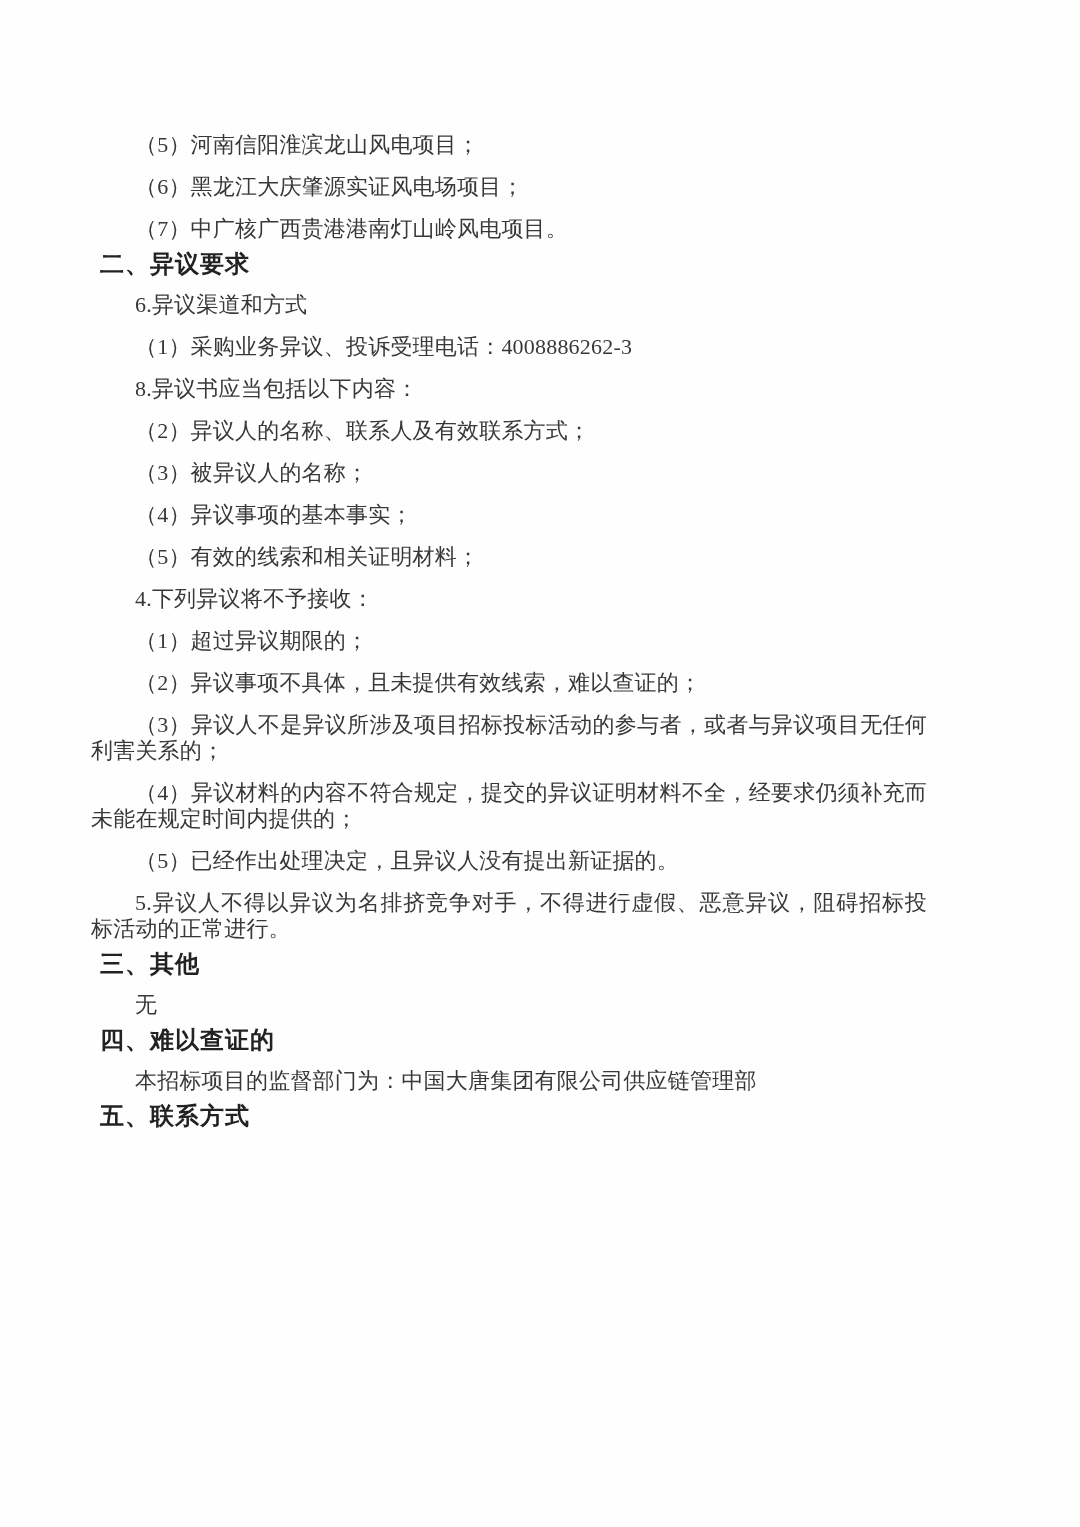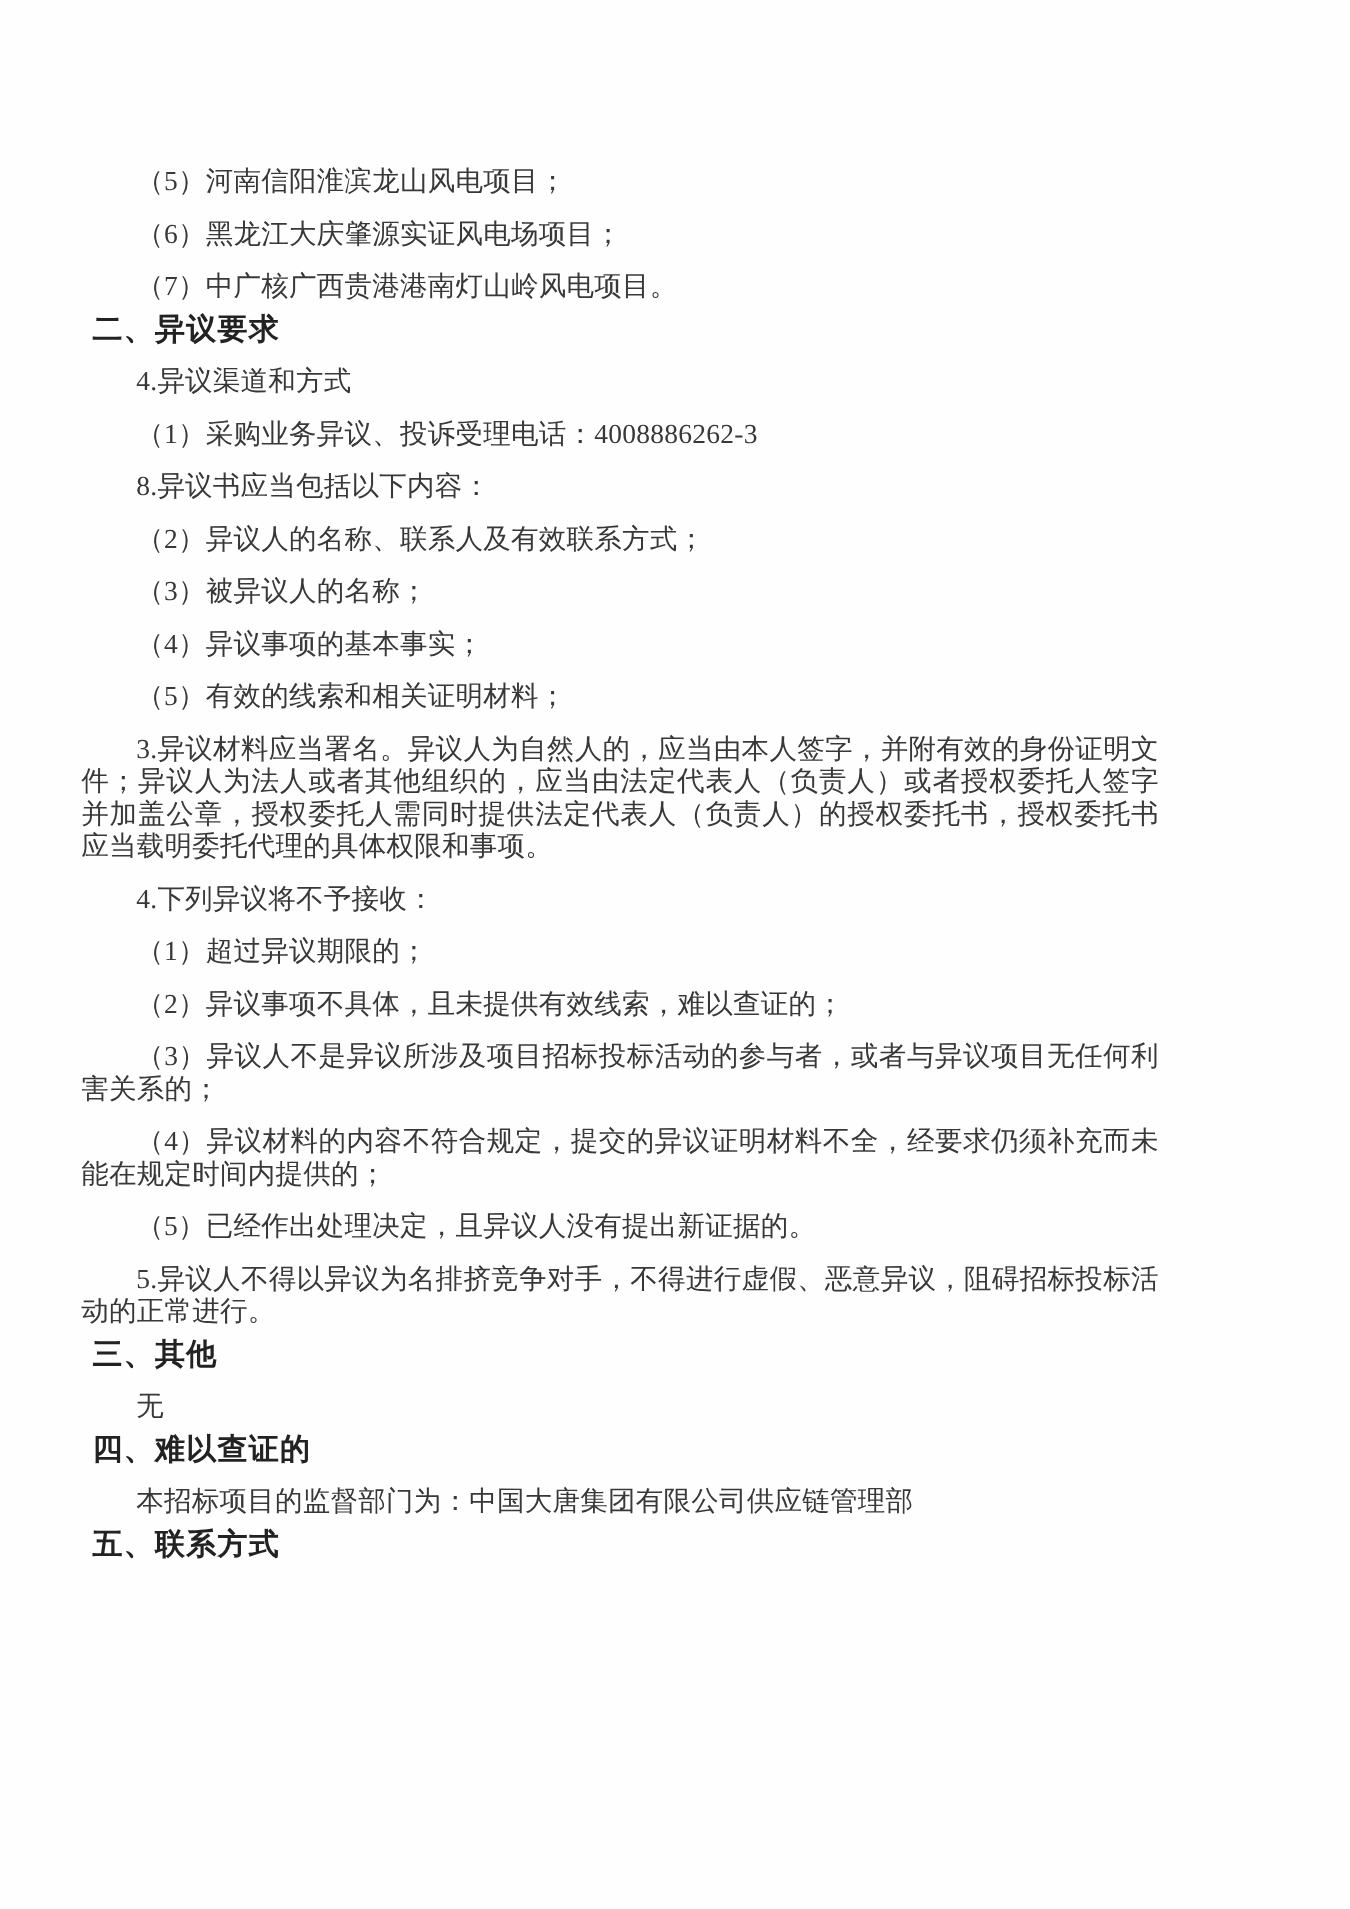--- a/index.html
+++ b/index.html
@@ -6,21 +6,21 @@
     margin: 0;
     padding: 0;
     background: #ffffff;
   }
   .page {
     position: relative;
     width: 1080px;
     height: 1527px;
     box-sizing: border-box;
     background: #fefefe;
-    padding: 132px 153px 40px 65px;
+    padding: 132px 153px 40px 91px;
     overflow: hidden;
   }
   .para {
     font-family: "Liberation Serif", "DejaVu Serif", serif;
     font-size: 22px;
     line-height: 26px;
     color: #383838;
     text-align: justify;
     text-indent: 44px;
     margin: 0 0 16px 0;
@@ -40,28 +40,27 @@
 <body>
 
 <div class="page">
 
   <p class="para">（5）河南信阳淮滨龙山风电项目；</p>
   <p class="para">（6）黑龙江大庆肇源实证风电场项目；</p>
   <p class="para">（7）中广核广西贵港港南灯山岭风电项目。</p>
 
   <h2 class="heading">二、异议要求</h2>
 
-  <p class="para">4.异议渠道和方式</p>
+  <p class="para">6.异议渠道和方式</p>
   <p class="para">（1）采购业务异议、投诉受理电话：4008886262-3</p>
   <p class="para">8.异议书应当包括以下内容：</p>
   <p class="para">（2）异议人的名称、联系人及有效联系方式；</p>
   <p class="para">（3）被异议人的名称；</p>
   <p class="para">（4）异议事项的基本事实；</p>
   <p class="para">（5）有效的线索和相关证明材料；</p>
-  <p class="para">3.异议材料应当署名。异议人为自然人的，应当由本人签字，并附有效的身份证明文件；异议人为法人或者其他组织的，应当由法定代表人（负责人）或者授权委托人签字并加盖公章，授权委托人需同时提供法定代表人（负责人）的授权委托书，授权委托书应当载明委托代理的具体权限和事项。</p>
   <p class="para">4.下列异议将不予接收：</p>
   <p class="para">（1）超过异议期限的；</p>
   <p class="para">（2）异议事项不具体，且未提供有效线索，难以查证的；</p>
   <p class="para">（3）异议人不是异议所涉及项目招标投标活动的参与者，或者与异议项目无任何利害关系的；</p>
   <p class="para">（4）异议材料的内容不符合规定，提交的异议证明材料不全，经要求仍须补充而未能在规定时间内提供的；</p>
   <p class="para">（5）已经作出处理决定，且异议人没有提出新证据的。</p>
   <p class="para">5.异议人不得以异议为名排挤竞争对手，不得进行虚假、恶意异议，阻碍招标投标活动的正常进行。</p>
 
   <h2 class="heading">三、其他</h2>
   <p class="para">无</p>

